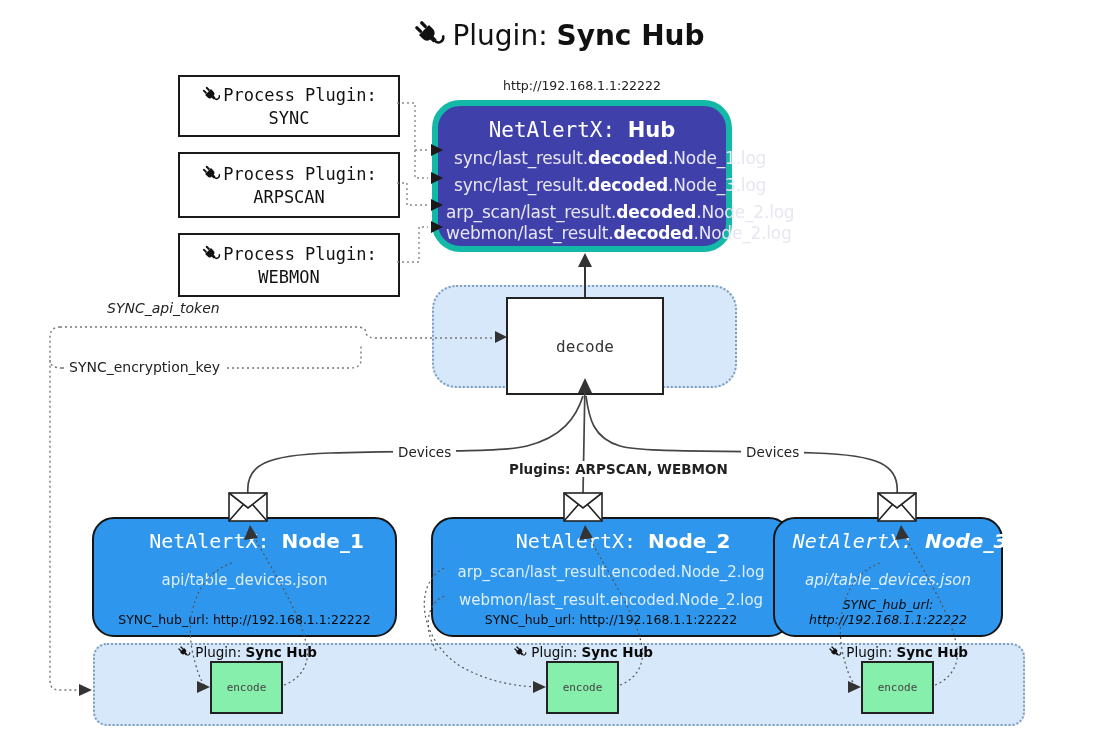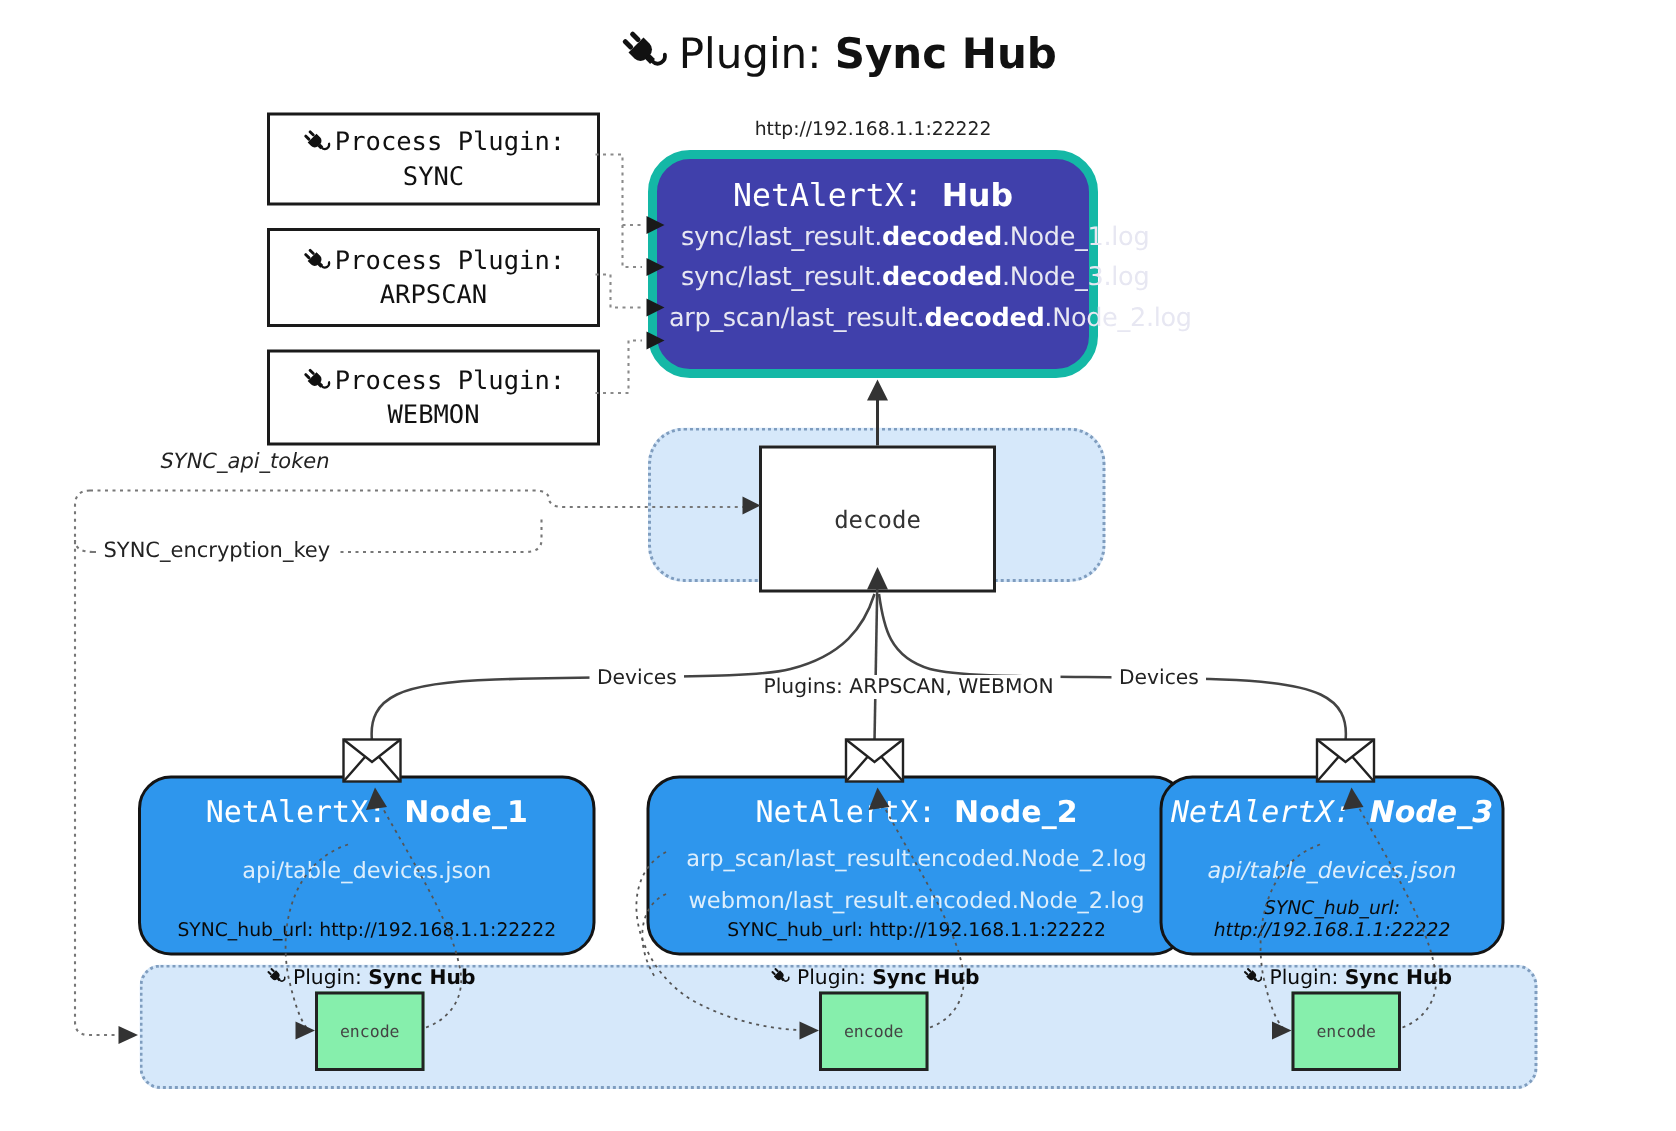--- a/index.html
+++ b/index.html
@@ -40,21 +40,21 @@
   .decodebox{left:506px;top:297px;width:158px;height:98px;background:#fff;border:2px solid #222;
              z-index:10;box-sizing:border-box;display:flex;align-items:center;justify-content:center;
              font-family:"DejaVu Sans Mono",monospace;font-size:16px;color:#333;}
 
   
   .linelabel{background:#fff;padding:0 5px;font-size:13.5px;color:#222;z-index:60;white-space:nowrap;}
 
   
   .node{top:517px;height:120px;background:var(--node);border:2px solid #141414;border-radius:22px;
         z-index:10;box-sizing:border-box;color:#fff;}
-  .node .ntitle{position:absolute;left:0;top:10px;width:100%;text-align:center;font-size:20px;white-space:nowrap;}
+  .node .ntitle{position:absolute;left:12px;top:10px;width:100%;text-align:center;font-size:20px;white-space:nowrap;}
   .node .ntitle b{font-weight:700;font-family:"DejaVu Sans",sans-serif;}
   .node .nline{position:absolute;left:0;width:100%;text-align:center;font-size:15px;color:#ddeefc;white-space:nowrap;}
   .node .nfooter{position:absolute;left:0;bottom:8px;width:100%;text-align:center;font-size:12.5px;color:#0a0a0a;}
 
   
   .band{left:93px;top:643px;width:932px;height:83px;background:var(--container);
         border:2px dotted #7f9dbf;border-radius:14px;z-index:5;box-sizing:border-box;}
   .encodebox{top:661px;width:73px;height:53px;background:#86efac;border:2px solid #222;z-index:10;
              box-sizing:border-box;display:flex;align-items:center;justify-content:center;
              font-family:"DejaVu Sans Mono",monospace;font-size:11px;color:#444;}
@@ -117,32 +117,33 @@
       </div>
     <div class="l2">WEBMON</div>
   </div>
 
   <div class="abs huburl">http://192.168.1.1:22222</div>
   <div class="abs hub">
     <div class="htitle"><span class="mono">NetAlertX: </span><b>Hub</b></div>
     <div class="logrow" style="left:16px;top:42px;"><span>sync/last_result.</span><b>decoded</b><span>.Node_1.log</span></div>
     <div class="logrow" style="left:16px;top:69px;"><span>sync/last_result.</span><b>decoded</b><span>.Node_3.log</span></div>
     <div class="logrow" style="left:8px;top:96px;"><span>arp_scan/last_result.</span><b>decoded</b><span>.Node_2.log</span></div>
+    <div class="logrow" style="left:8px;top:117px;"><span>webmon/last_result.</span><b>decoded</b><span>.Node_2.log</span></div>
   </div>
 
   <div class="abs dcontainer"></div>
   <div class="abs decodebox">
       <span>decode</span>
     </div>
 
   <div class="abs linelabel" style="left:102px;top:300px;font-size:14px;font-style:italic;">SYNC_api_token</div>
   <div class="abs linelabel" style="left:64px;top:359px;font-size:14px;">SYNC_encryption_key</div>
   <div class="abs linelabel" style="left:393px;top:444px;">Devices</div>
   <div class="abs linelabel" style="left:741px;top:444px;">Devices</div>
-  <div class="abs linelabel" style="left:504px;top:450px;">Plugins: ARPSCAN, WEBMON</div>
+  <div class="abs linelabel" style="left:504px;top:461px;font-weight:bold;">Plugins: ARPSCAN, WEBMON</div>
 
   <div class="abs node" style="left:92px;width:305px;">
     <div class="ntitle"><span class="mono">NetAlertX: </span><b>Node_1</b></div>
     <div class="nline" style="top:52px;">api/table_devices.json</div>
     <div class="nfooter">SYNC_hub_url: http://192.168.1.1:22222</div>
   </div>
   <div class="abs node" style="left:431px;width:360px;">
     <div class="ntitle"><span class="mono">NetAlertX: </span><b>Node_2</b></div>
     <div class="nline" style="top:44px;">arp_scan/last_result.encoded.Node_2.log</div>
     <div class="nline" style="top:72px;">webmon/last_result.encoded.Node_2.log</div>

